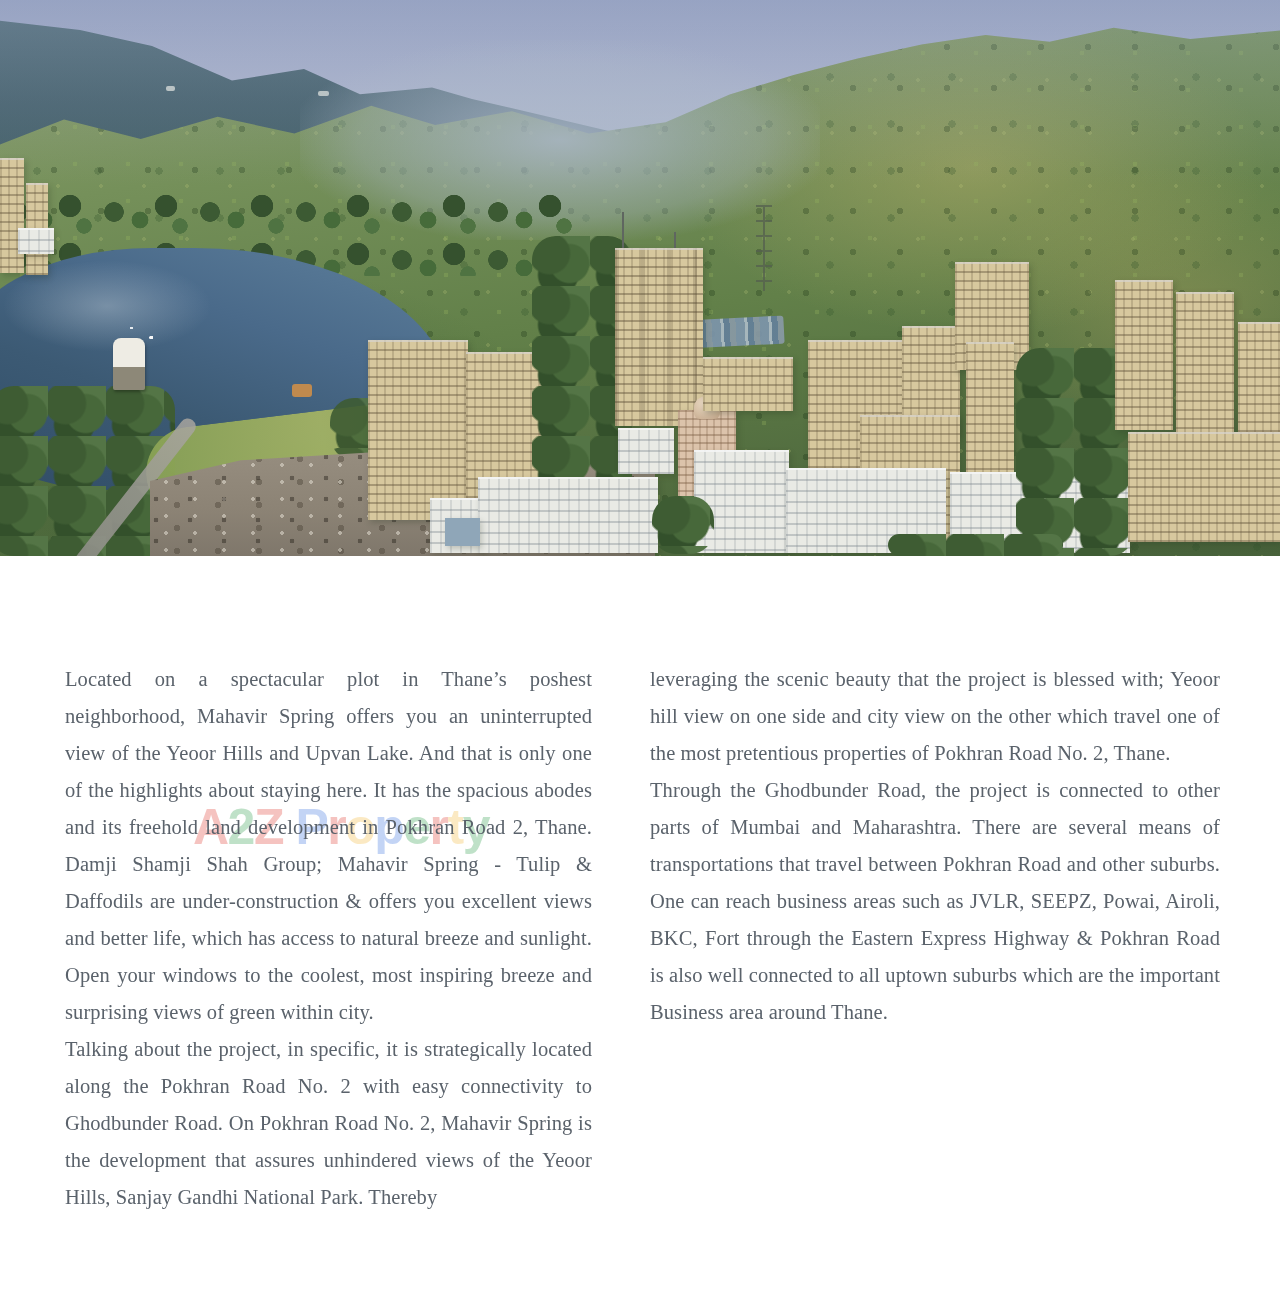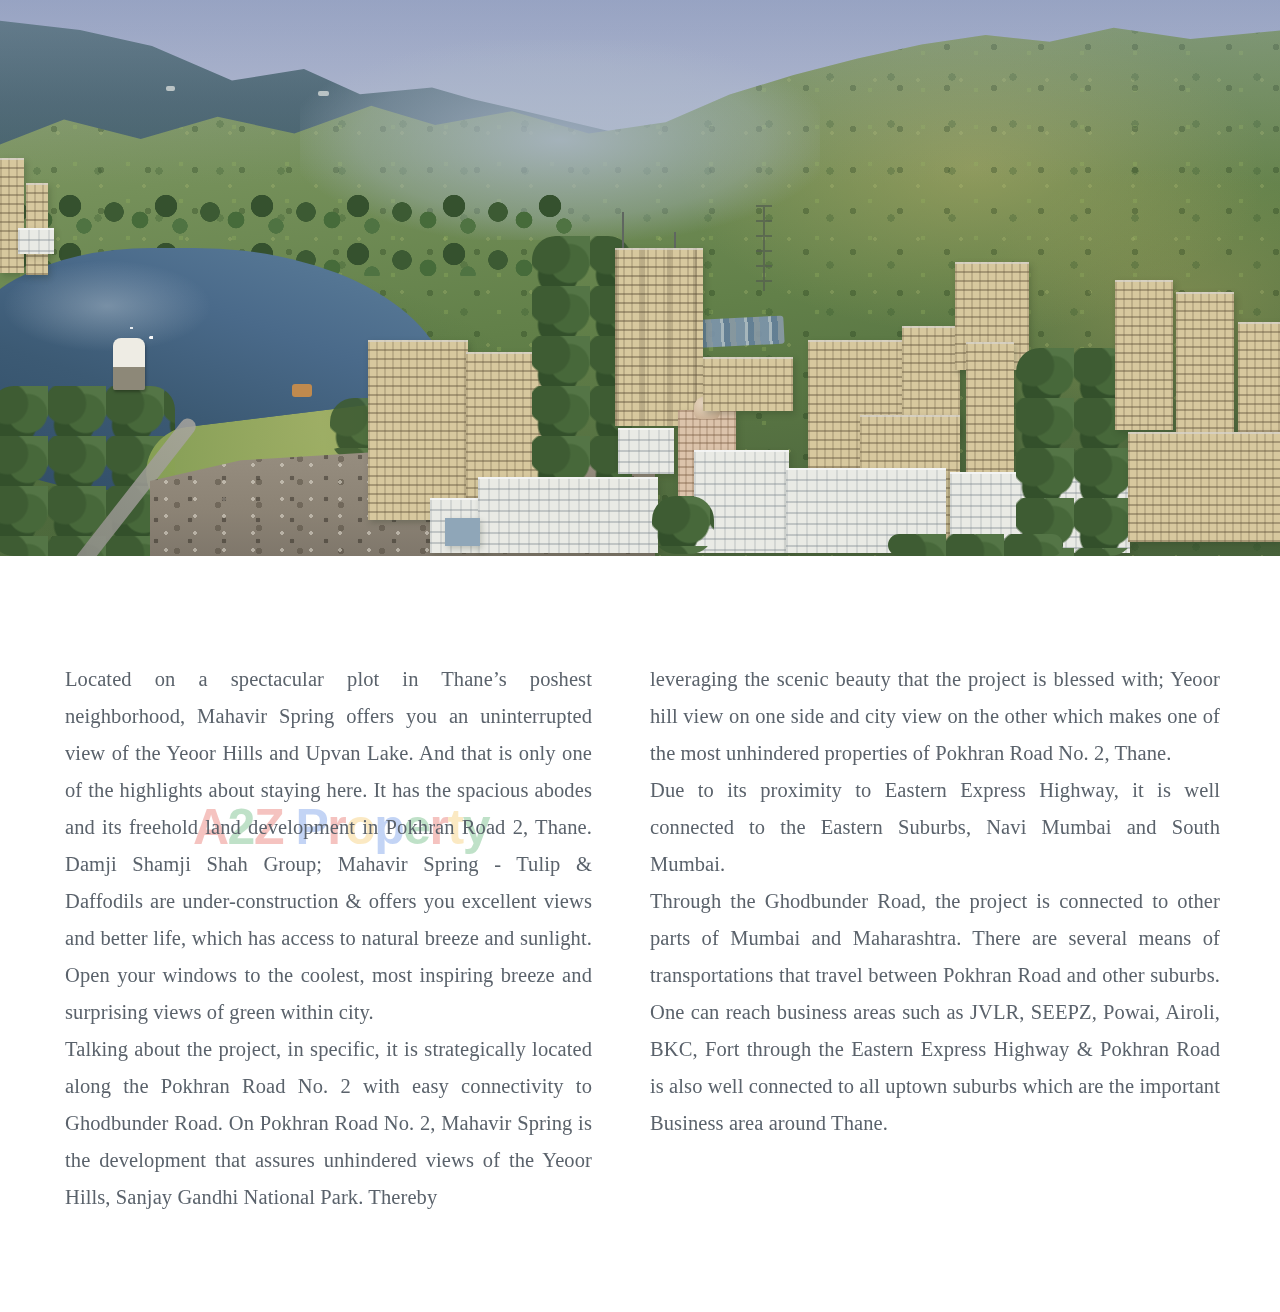--- a/index.html
+++ b/index.html
@@ -233,17 +233,16 @@
 </div>
 
 <div class="watermark"><span style="color: rgb(224, 61, 49);">A</span><span style="color: rgb(47, 158, 76);">2</span><span style="color: rgb(224, 61, 49);">Z</span><span style="color: rgb(0, 0, 0);"> </span><span style="color: rgb(59, 116, 224);">P</span><span style="color: rgb(224, 61, 49);">r</span><span style="color: rgb(242, 185, 59);">o</span><span style="color: rgb(59, 116, 224);">p</span><span style="color: rgb(47, 158, 76);">e</span><span style="color: rgb(224, 61, 49);">r</span><span style="color: rgb(242, 185, 59);">t</span><span style="color: rgb(47, 158, 76);">y</span></div>
 
 <div class="columns">
   <div class="col col-left">
     <p>Located on a spectacular plot in Thane’s poshest neighborhood, Mahavir Spring offers you an uninterrupted view of the Yeoor Hills and Upvan Lake. And that is only one of the highlights about staying here. It has the spacious abodes and its freehold land development in Pokhran Road 2, Thane. Damji Shamji Shah Group; Mahavir Spring - Tulip &amp; Daffodils are under-construction &amp; offers you excellent views and better life, which has access to natural breeze and sunlight. Open your windows to the coolest, most inspiring breeze and surprising views of green within city.</p>
     <p>Talking about the project, in specific, it is strategically located along the Pokhran Road No. 2 with easy connectivity to Ghodbunder Road. On Pokhran Road No. 2, Mahavir Spring is the development that assures unhindered views of the Yeoor Hills, Sanjay Gandhi National Park. Thereby</p>
   </div>
   <div class="col col-right">
-    <p>leveraging the scenic beauty that the project is blessed with; Yeoor hill view on one side and city view on the other which makes one of the most unhindered properties of Pokhran Road No. 2, Thane.</p>
-    <p>Due to its proximity to Eastern Express Highway, it is well connected to the Eastern Suburbs, Navi Mumbai and South Mumbai.</p>
+    <p>leveraging the scenic beauty that the project is blessed with; Yeoor hill view on one side and city view on the other which travel one of the most pretentious properties of Pokhran Road No. 2, Thane.</p>
     <p>Through the Ghodbunder Road, the project is connected to other parts of Mumbai and Maharashtra. There are several means of transportations that travel between Pokhran Road and other suburbs. One can reach business areas such as JVLR, SEEPZ, Powai, Airoli, BKC, Fort through the Eastern Express Highway &amp; Pokhran Road is also well connected to all uptown suburbs which are the important Business area around Thane.</p>
   </div>
 </div>
 
 </body></html>

